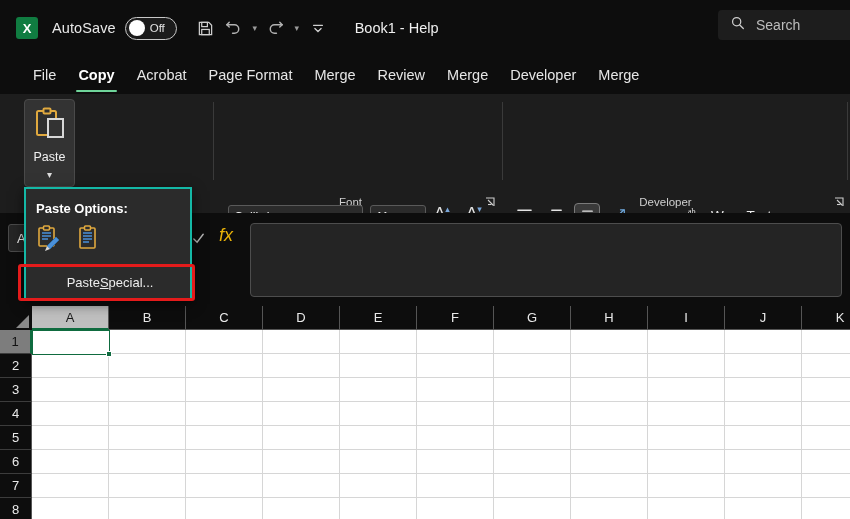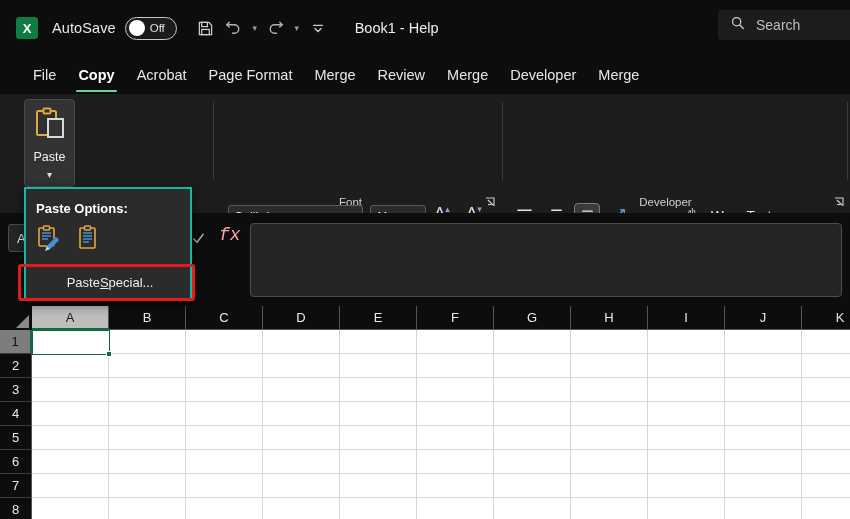--- a/index.html
+++ b/index.html
@@ -153,22 +153,22 @@
     background:#262626; border:1px solid #4a4a4a; border-radius:3px;
     display:flex; align-items:center; padding-left:8px;
     font-size:13px; color:#f0f0f0;
   }
   .fb-ctl {
     position:absolute; top:11px; width:26px; height:28px;
     display:flex; align-items:center; justify-content:center; color:#b6b6b6;
   }
   .fx-mark {
     position:absolute; left:219px; top:12px;
-    font-family:Liberation Mono, monospace; font-style:italic;
-    font-size:18px; color:#fca5a5;
+    font-family:Liberation Sans, sans-serif; font-style:italic;
+    font-size:18px; color:#eab308;
   }
   .fbinput {
     position:absolute; left:250px; top:10px; width:592px; height:74px;
     background:#242424; border:1px solid #4d4d4d; border-radius:4px;
   }
 
   
   .sheet { position:absolute; left:0; top:306px; width:850px; height:213px; background:#000; }
   .corner {
     position:absolute; left:0; top:0; width:32px; height:24px; background:#0d0d0d;

